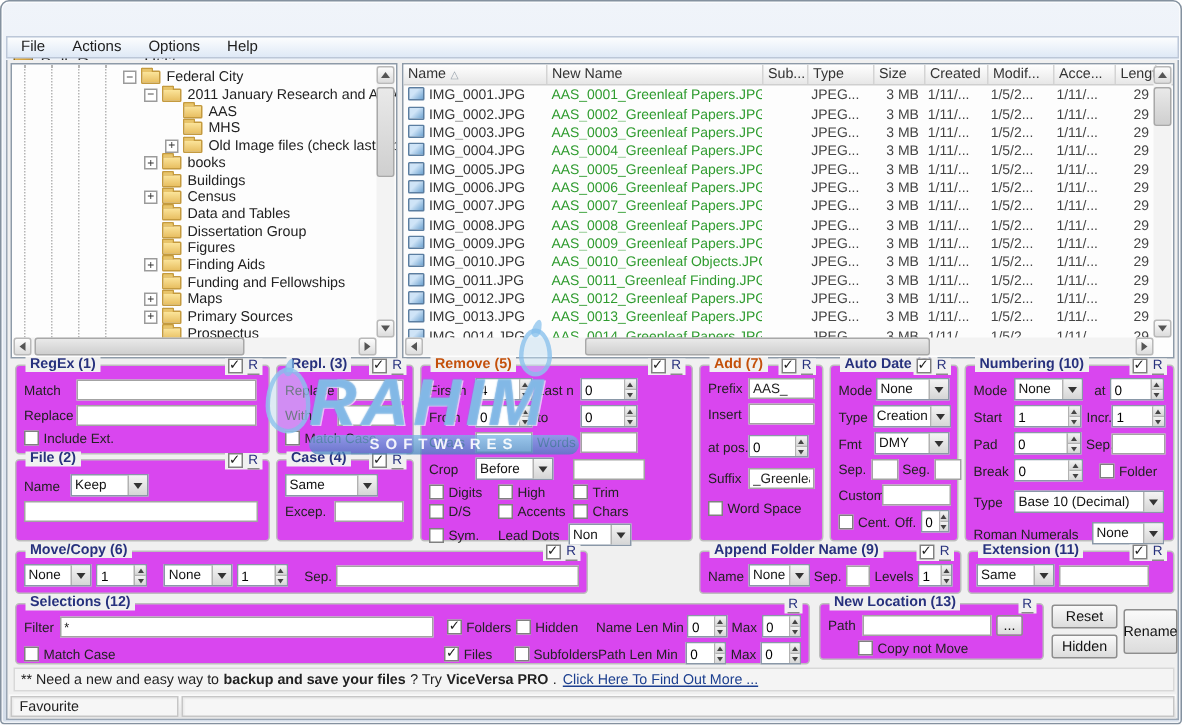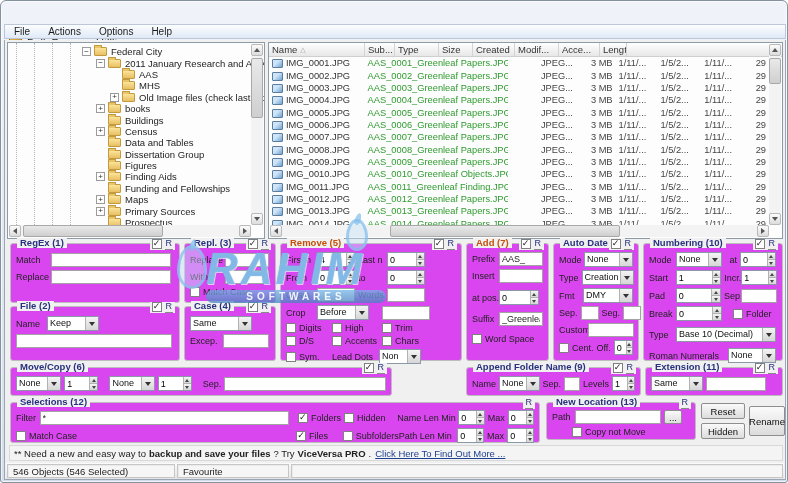--- a/index.html
+++ b/index.html
@@ -59,21 +59,21 @@
   .list { position:absolute; left:263px; top:2px; width:515px; height:197px;
     background:#fdfdfd; border:1px solid #8d9aa8; overflow:hidden; }
   .lhead { position:absolute; left:0; top:0; right:0; height:14px; display:flex;
     background:linear-gradient(#ffffff,#e7e7e7); border-bottom:1px solid #cfcfcf;
     font-size:9.5px; color:#333; }
   .hcell { border-right:1px solid #d4d4d4; padding:1px 3px; white-space:nowrap; overflow:hidden; display:flex; align-items:center; gap:3px; }
   .sort-arrow { font-size:7px; color:#9aa4ae; }
   .lrows { position:absolute; left:0; top:14px; right:13px; }
   .lrow { height:12.35px; display:flex; font-size:9.3px; align-items:center; }
   .cell { padding:0 3px; white-space:nowrap; overflow:hidden; }
-  .c0{width:96px; display:flex; align-items:flex-end; gap:3px; color:#333;}
+  .c0{width:96px; display:flex; align-items:flex-start; gap:3px; color:#333;}
   .c1{width:144px; color:#2e9b2e;}
   .c2{width:30px;} .c3{width:44px; color:#444;}
   .c4{width:34px; text-align:right; color:#444;}
   .c5{width:42px; color:#444;} .c6{width:44px; color:#444;} .c7{width:41px; color:#444;}
   .c8{width:27px; text-align:right; color:#444;}
   .img-ico { width:11px; height:9px; flex:0 0 11px; border:1px solid #5a7da0; border-radius:1px;
     background:linear-gradient(135deg,#cfe4f7 40%,#6fa3d0); }
   
   .grp { position:absolute; border:1px solid #bdbdbd; border-radius:3px; background:#d946ef; }
   .grp-t { position:absolute; top:-6px; left:6px; background:#f0f0f0; padding:0 3px;
@@ -259,20 +259,23 @@
           </span>
       </div>
     </div>
 
     <div class="list">
       <div class="lhead" id="list-head">
           <span class="hcell" style="width: 96px;">
             <span>Name</span>
             <span class="sort-arrow">△</span>
           </span>
+          <span class="hcell" style="width: 144px;">
+            <span>New Name</span>
+          </span>
           <span class="hcell" style="width: 30px;">
             <span>Sub...</span>
           </span>
           <span class="hcell" style="width: 44px;">
             <span>Type</span>
           </span>
           <span class="hcell" style="width: 34px;">
             <span>Size</span>
           </span>
           <span class="hcell" style="width: 42px;">
@@ -514,20 +517,24 @@
           </span>
         <span class="rbtn">R</span>
       </span>
       <div class="frow" style="margin-top:9px">
         <span class="lbl" style="width:32px">Match</span>
         <input class="txt" style="width: 120px;" value="">
       </div>
       <div class="frow">
         <span class="lbl" style="width:32px">Replace</span>
         <input class="txt" style="width: 120px;" value="">
+      </div>
+      <div class="frow">
+        <span class="cb"></span>
+        <span class="lbl">Include Ext.</span>
       </div>
     </div>
 
     <div class="grp" style="left:179px;top:203px;width:92px;height:60px">
       <span class="grp-t">Repl. (3)</span>
       <span class="grp-hr">
         <span class="cb checked">
             <span class="tick">✓</span>
           </span>
         <span class="rbtn">R</span>
@@ -1103,21 +1110,20 @@
     <div class="promo">
       <span>** Need a new and easy way to</span>
       <b>backup and save your files</b>
       <span>? Try</span>
       <b>ViceVersa PRO</b>
       <span>.</span>
       <a href="#">Click Here To Find Out More ...</a>
     </div>
 
     <div class="statusbar">
-      <span class="seg" style="width:168px">546 Objects (546 Selected)</span>
       <span class="seg" style="width:112px">Favourite</span>
       <span class="seg" style="flex:1"></span>
     </div>
   </div>
 
   <div class="wm" style="left:205px;top:243px">
     <div class="wm-big">RAHIM</div>
     <div class="wm-bar">SOFTWARES</div>
   </div>
   <div class="drop" style="left:176px;top:244px;width:30px;height:44px"></div>

